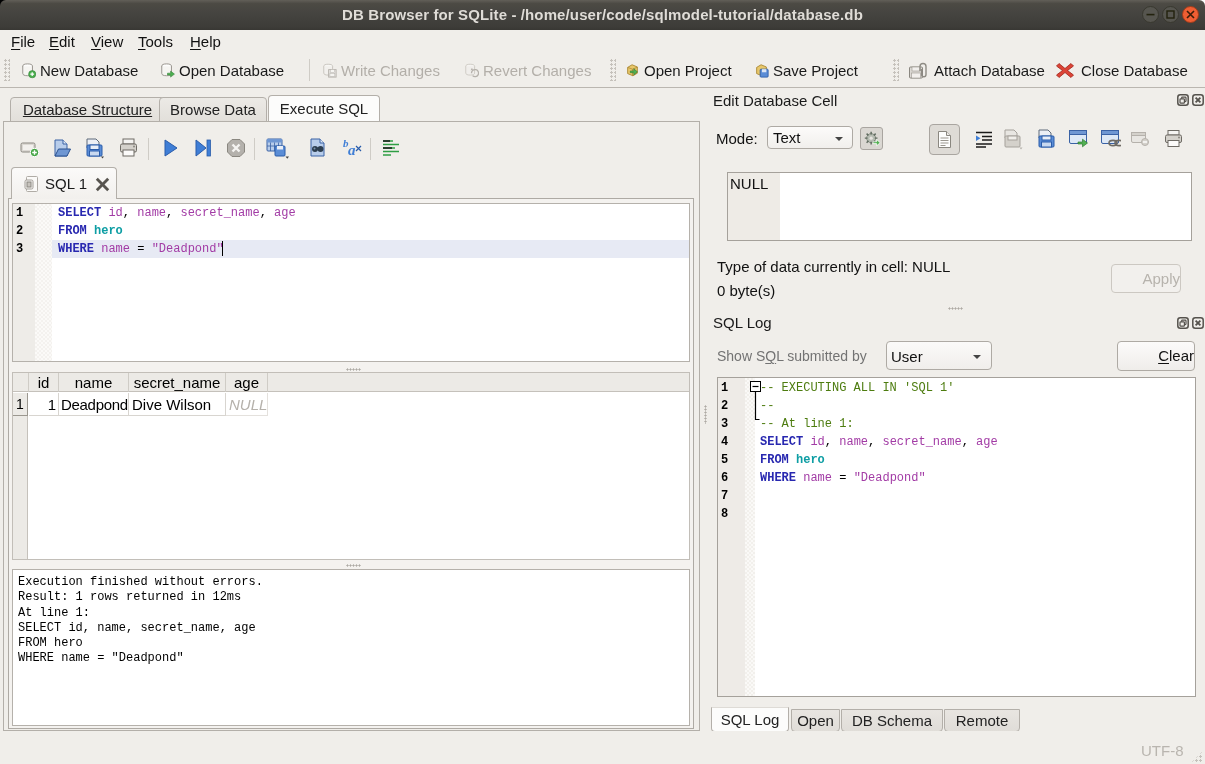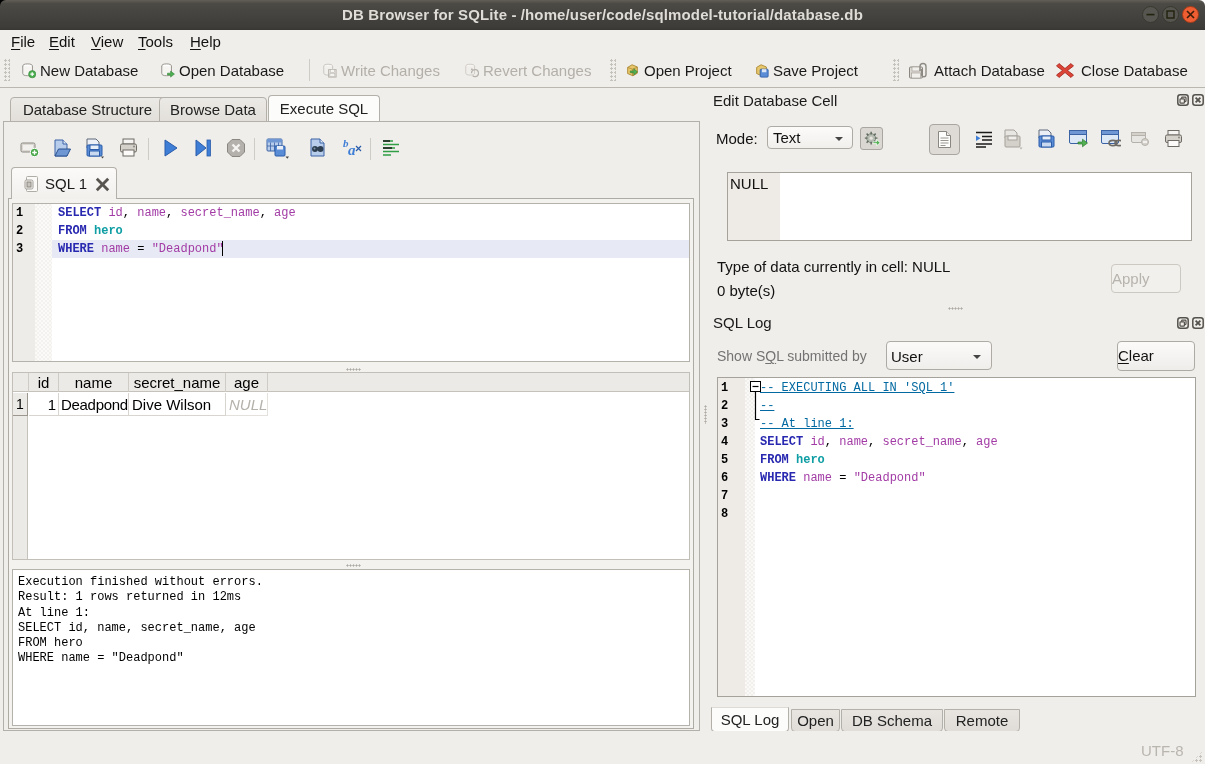--- a/index.html
+++ b/index.html
@@ -61,41 +61,41 @@
 #edgutter { position:absolute; left:0; top:0; width:22px; height:100%; background:#eeece8; }
 #edfold { position:absolute; left:22px; top:0; width:17px; height:100%;
   background:repeating-conic-gradient(#f4f2ef 0% 25%, #fbfaf8 0% 50%); background-size:4px 4px; }
 .lnum { position:absolute; left:3px; width:18px; font:bold 12px "Liberation Mono",monospace; line-height:18px; color:#000; }
 .cline { position:absolute; left:39px; right:0; height:18px; background:#e7eaf4; }
 .codeline { position:absolute; left:45px; font:12px "Liberation Mono",monospace; line-height:18px; white-space:pre; }
 .kw { color:#2828b0; font-weight:bold; }
 .idf { color:#a23ba5; }
 .str { color:#a23ba5; }
 .tbl { color:#0e9ea4; font-weight:bold; }
-.cmt { color:#0369a1;text-decoration:underline; }
+.cmt { color:#4d7c0f; }
 
 
 #rtable { position:absolute; left:3px; top:173px; width:678px; height:188px;
   background:#fff; border:1px solid #c2beb8; }
 
 
 #msgbox { position:absolute; left:3px; top:370px; width:678px; height:157px;
   background:#fff; border:1px solid #b5b1ab; padding:5px 0 0 5px;
   font:12px "Liberation Mono",monospace; line-height:15.3px; color:#000; white-space:pre; }
 
 
 .sdots { position:absolute; width:15px; height:3px;
   background-image:radial-gradient(circle at 1.5px 1.5px, #aeaaa4 0.9px, transparent 1.2px);
   background-size:3px 3px; }
 
 
 .paneltitle { position:absolute; font-size:15px; color:#1a1a1a; }
 select.qt, .qtcombo { position:absolute; background:linear-gradient(#fcfbfa,#f1efec); border:1px solid #aeaaa4; border-radius:4px; font-size:15px; color:#111; }
 .qtbtn { position:absolute; border:1px solid #aeaaa4; border-radius:4px;
-  background:linear-gradient(#fcfbfa,#efedea); font-size:15px; color:#111; text-align:left; }
+  background:linear-gradient(#fcfbfa,#efedea); font-size:15px; color:#111; text-align:right; }
 .qtbtn.dis { background:#f2f0ed; border-color:#ccc8c2; color:#b7b3ad; }
 
 #nullbox { position:absolute; left:727px; top:172px; width:465px; height:69px;
   background:#fff; border:1px solid #a5a19b; }
 #logarea { position:absolute; left:717px; top:377px; width:479px; height:320px;
   background:#fff; border:1px solid #a5a19b; }
 .loglnum { position:absolute; left:3px; width:20px; font:bold 12px "Liberation Mono",monospace; line-height:18px; color:#000; }
 .logline { position:absolute; left:42px; font:12px "Liberation Mono",monospace; line-height:18px; white-space:pre; }
 
 
@@ -188,21 +188,21 @@
           <rect x="1.5" y="5" width="13" height="11" rx="1" fill="#dcd9d4" stroke="#8a8780"></rect>
           <rect x="4" y="5" width="8" height="4" fill="#f2f0ed" stroke="#9b978f" stroke-width="0.6"></rect>
           <rect x="3.5" y="11" width="9" height="5" fill="#f2f0ed" stroke="#9b978f" stroke-width="0.6"></rect>
           <path d="M12 9 v-4.5 a3 3 0 0 1 6 0 v8 a2.2 2.2 0 0 1 -4.4 0 V7" fill="none" stroke="#8e8b84" stroke-width="1.4"></path>
         </svg>Attach Database</div>
     <div class="tbitem" style="left:1055px;"><svg class="tbicon" style="width:20px; margin-right:6px;" viewBox="0 0 20 17">
           <path d="M4 1.5 L10 6.5 L16 1.5 L18.5 4 L12.5 8.5 L18.5 13 L16 15.5 L10 10.5 L4 15.5 L1.5 13 L7.5 8.5 L1.5 4 z" fill="#dc4437" stroke="#a02318" stroke-width="0.8"></path>
         </svg>Close Database</div>
   </div>
 
-  <div class="mtab" style="left:10px; top:97px; width:155px; height:25px;">Database Structure</div>
+  <div class="mtab" style="left:10px; top:97px; width:155px; height:25px;text-decoration:underline;">Database Structure</div>
   <div class="mtab" style="left:159px; top:97px; width:108px; height:25px;">Browse Data</div>
   <div class="mtab active" style="left:268px; top:95px; width:112px; height:27px;">Execute SQL</div>
 
   <div id="leftframe">
 
     <div id="sqlicons">
       <svg class="sicon" style="left:15px;" width="22" height="22" viewBox="0 0 22 22">
           <rect x="2" y="6" width="14" height="9" rx="1.5" fill="#dcd9d4" stroke="#8a8780"></rect>
           <rect x="4" y="8" width="10" height="5" fill="#f2f0ed"></rect>
           <circle cx="15.5" cy="15.5" r="4.2" fill="#47a647" stroke="#fff"></circle>

